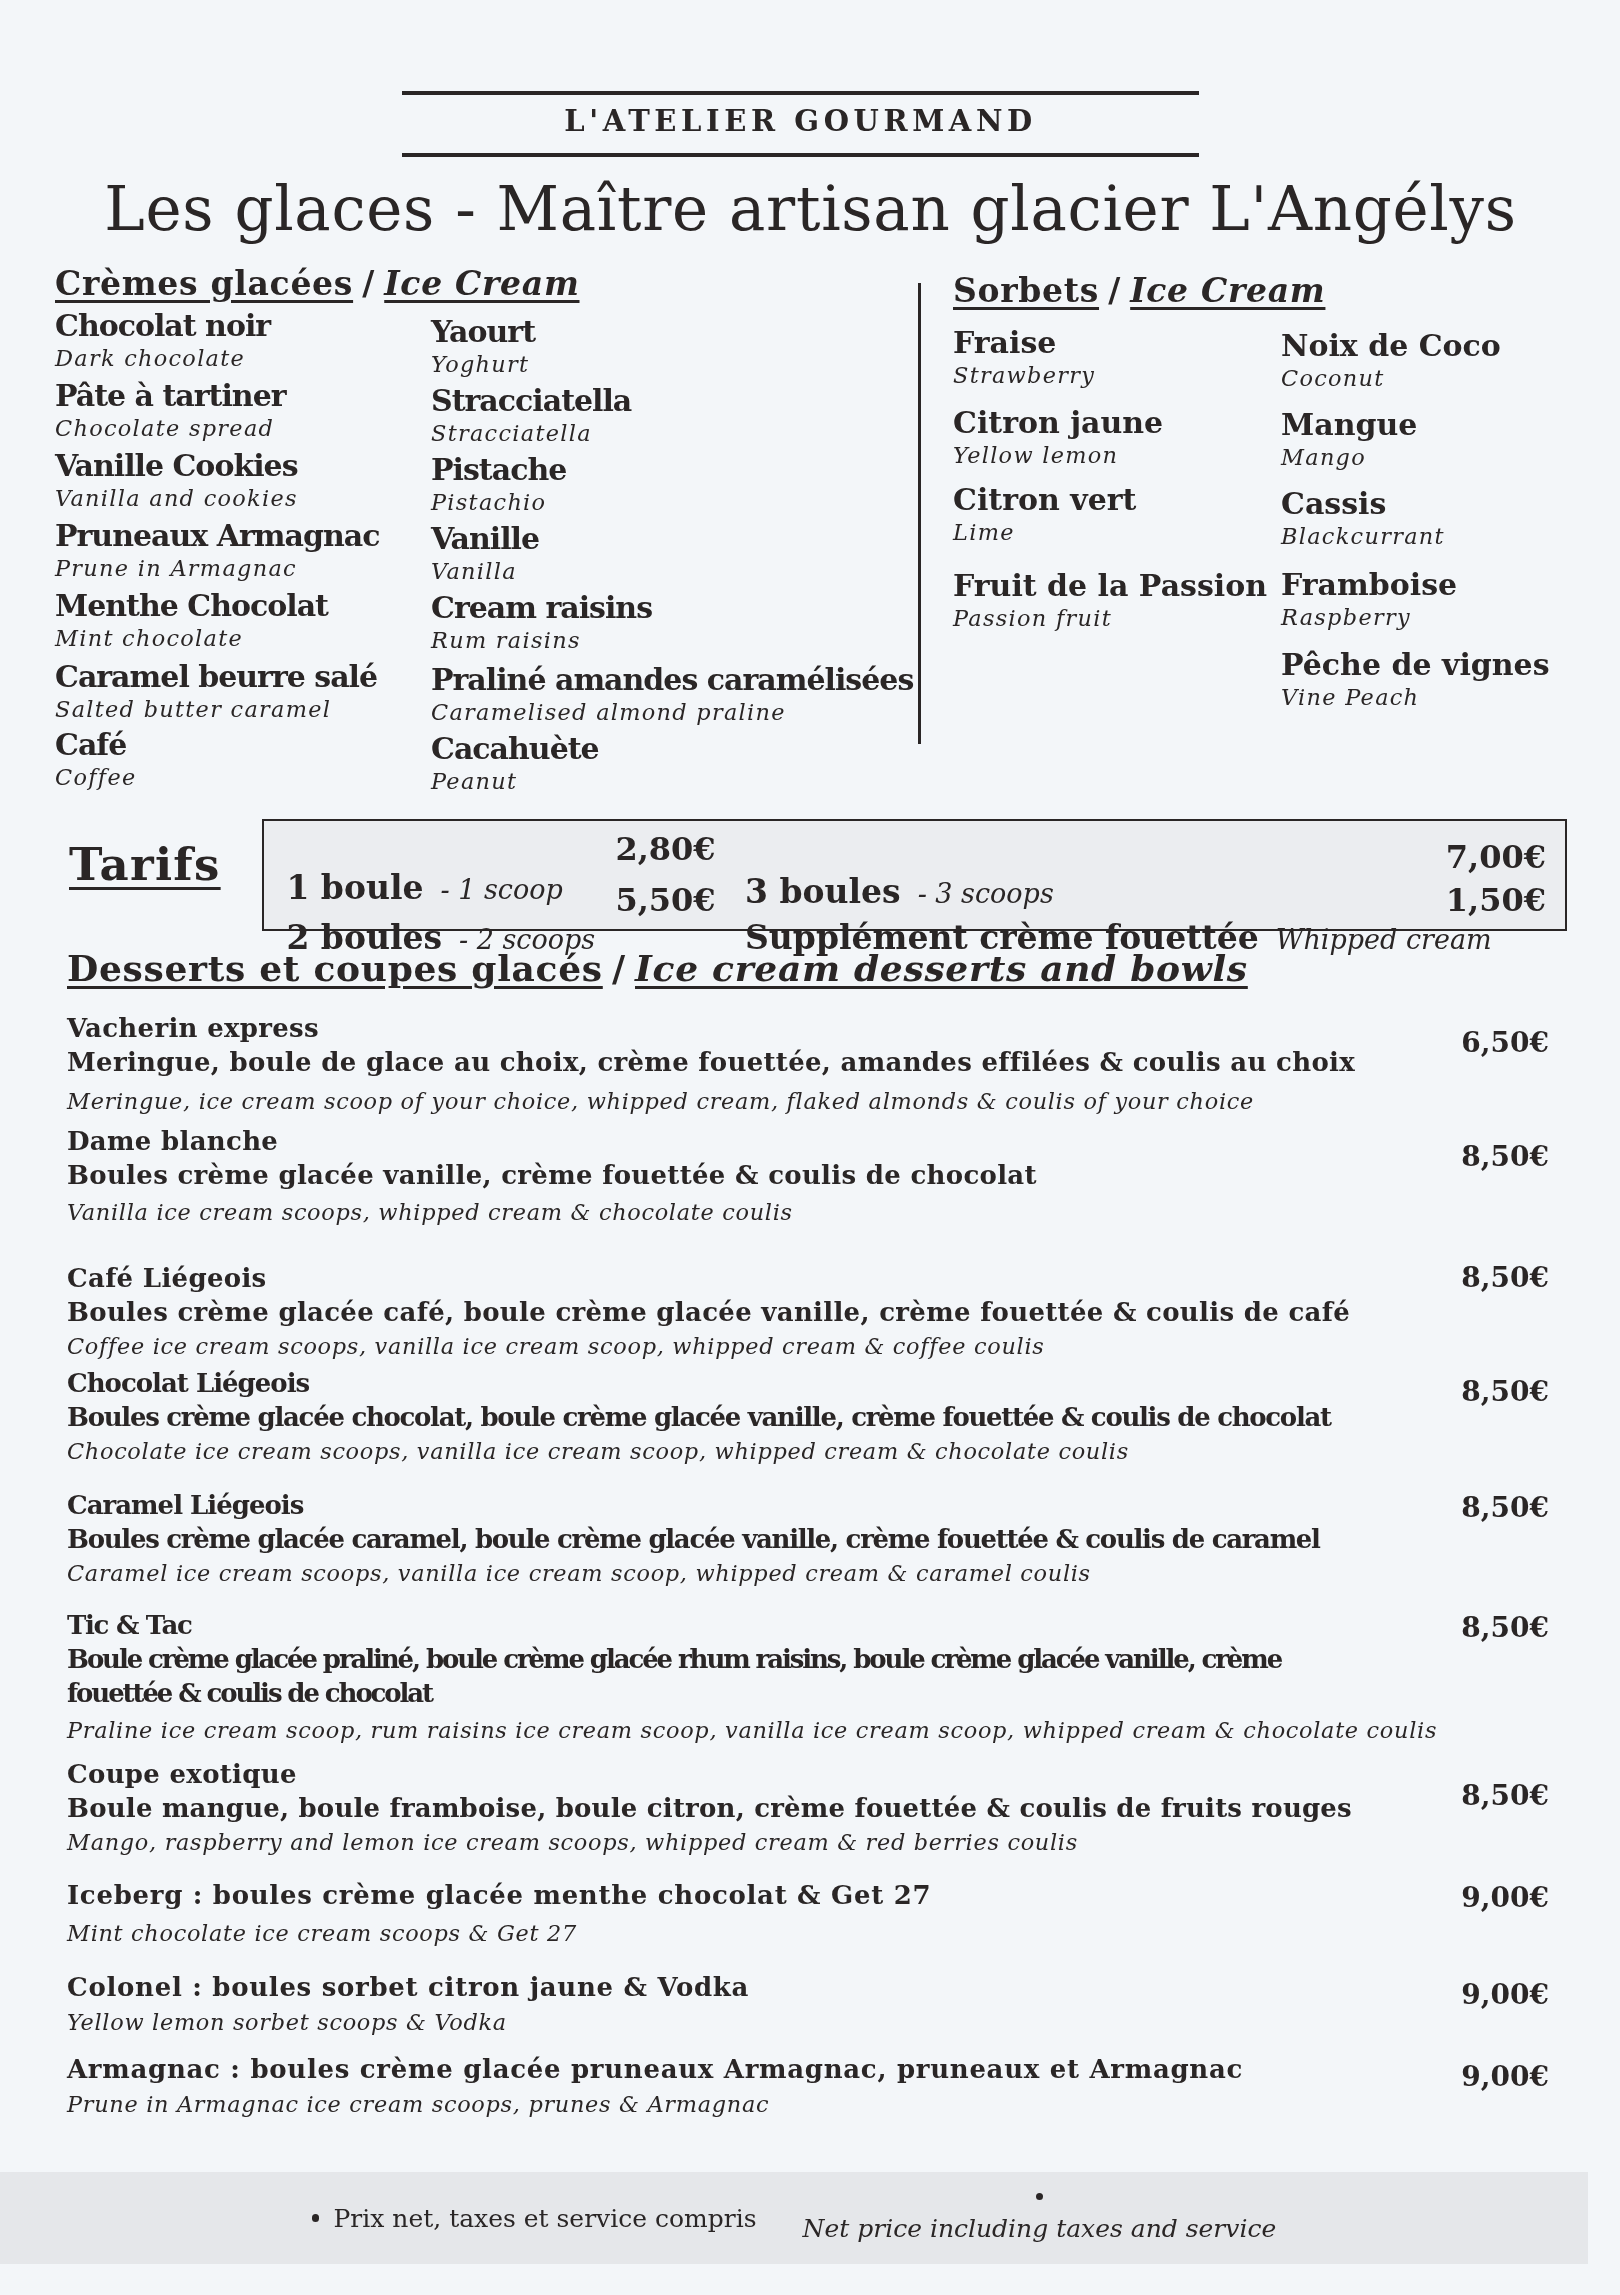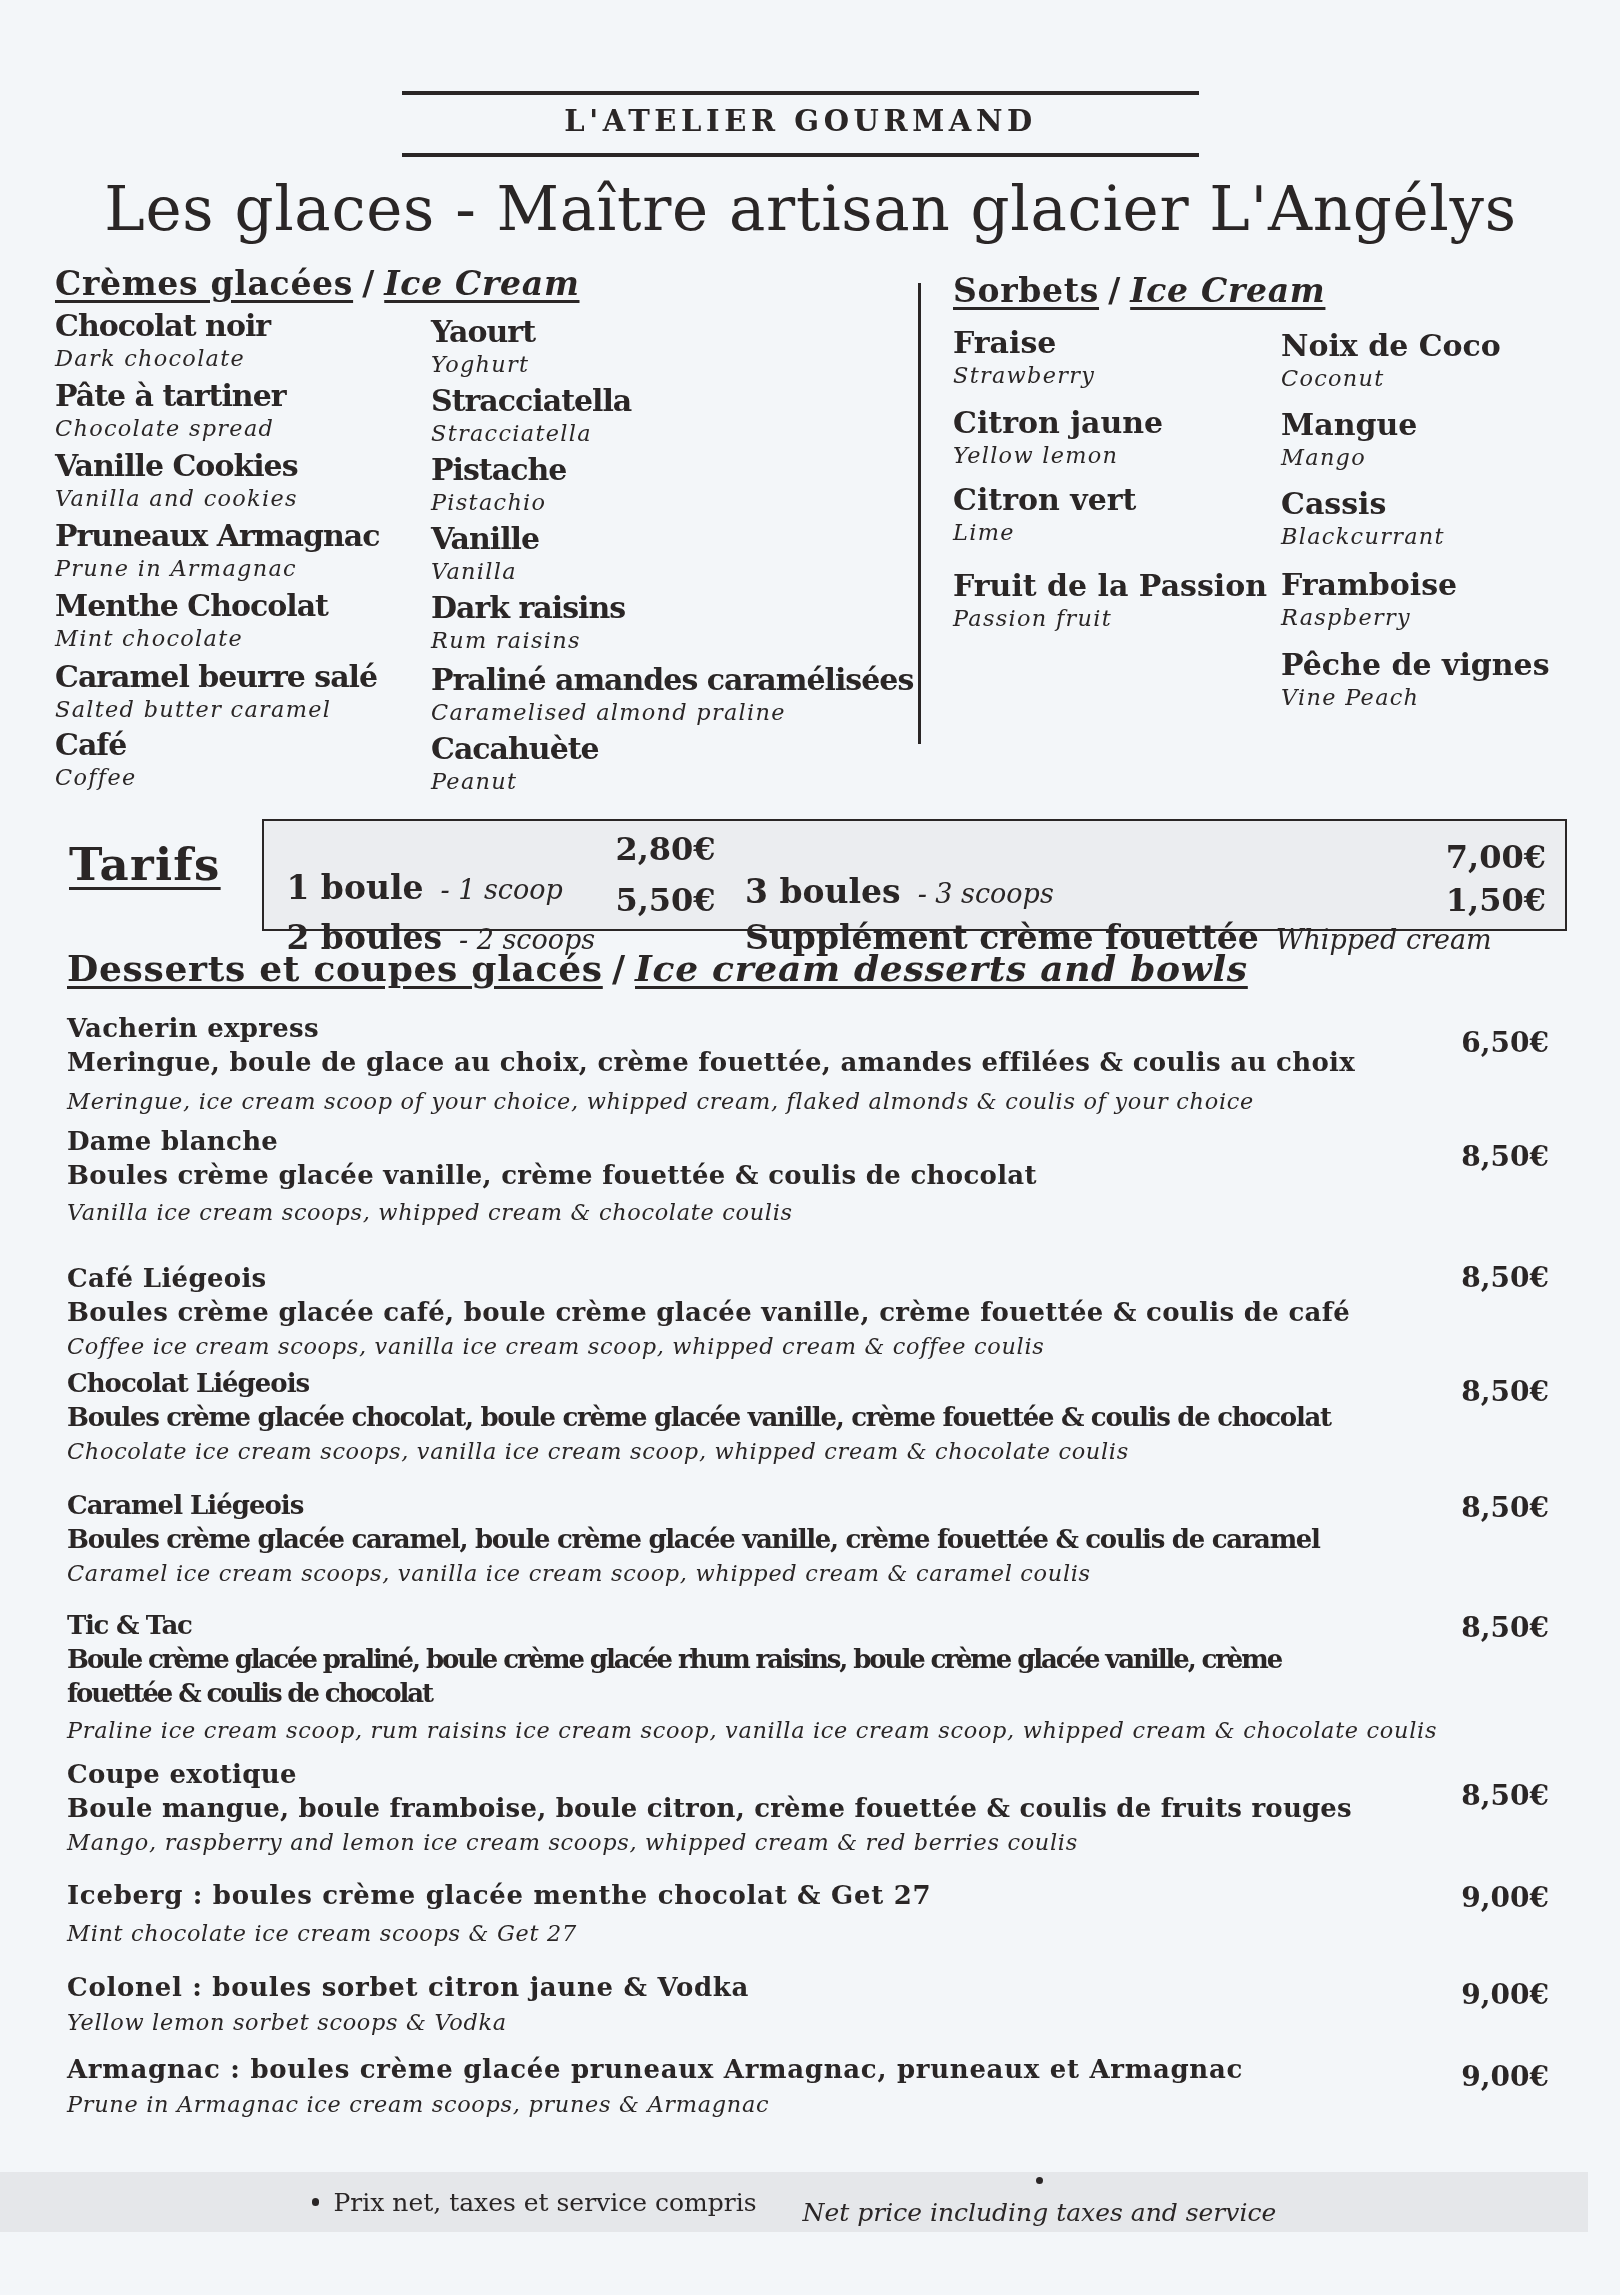--- a/index.html
+++ b/index.html
@@ -54,21 +54,21 @@
   
   .dessert { position: absolute; left: 67px; width: 1502px; }
   .dessert .d-name { font-size: 26px; font-weight: bold; line-height: 34px; white-space: nowrap; letter-spacing: 0.3px; }
   .dessert .d-desc { font-size: 26px; font-weight: bold; line-height: 34px; width: 1318px; letter-spacing: 0.3px; }
   .dessert .d-desc.tight { letter-spacing: -1.3px; }
   .dessert .d-en { font-size: 22.4px; font-style: italic; line-height: 34px; white-space: nowrap; letter-spacing: 0.7px; }
   .dessert .d-price { position: absolute; right: 20px; font-size: 28px; font-weight: bold; }
 
   
   .footer {
-    position: absolute; left: 0; top: 2172px; width: 1588px; height: 60px; background: #e5e7ea;
+    position: absolute; left: 0; top: 2172px; width: 1588px; height: 92px; background: #e5e7ea;
     display: flex; align-items: center; justify-content: center; gap: 46px; 
   }
   .foot-item { font-size: 25px; display: flex; align-items: center; gap: 14.5px; }
   .foot-item.en { font-style: italic; flex-direction: column; }
   .bullet { width: 7.2px; height: 7.2px; border-radius: 50%; background: #2a2626; display: inline-block; }
 </style>
 </head>
 <body>
 
 <div class="rule" style="top:91px;"></div>
@@ -119,21 +119,21 @@
 </div>
 <div class="flavour" style="left:431px; top:452px;">
   <span class="name">Pistache</span>
   <span class="trans">Pistachio</span>
 </div>
 <div class="flavour" style="left:431px; top:521px;">
   <span class="name">Vanille</span>
   <span class="trans">Vanilla</span>
 </div>
 <div class="flavour" style="left:431px; top:590px;">
-  <span class="name">Dark raisins</span>
+  <span class="name">Cream raisins</span>
   <span class="trans">Rum raisins</span>
 </div>
 <div class="flavour" style="left:431px; top:662px;">
   <span class="name">Praliné amandes caramélisées</span>
   <span class="trans">Caramelised almond praline</span>
 </div>
 <div class="flavour" style="left:431px; top:731px;">
   <span class="name">Cacahuète</span>
   <span class="trans">Peanut</span>
 </div>

